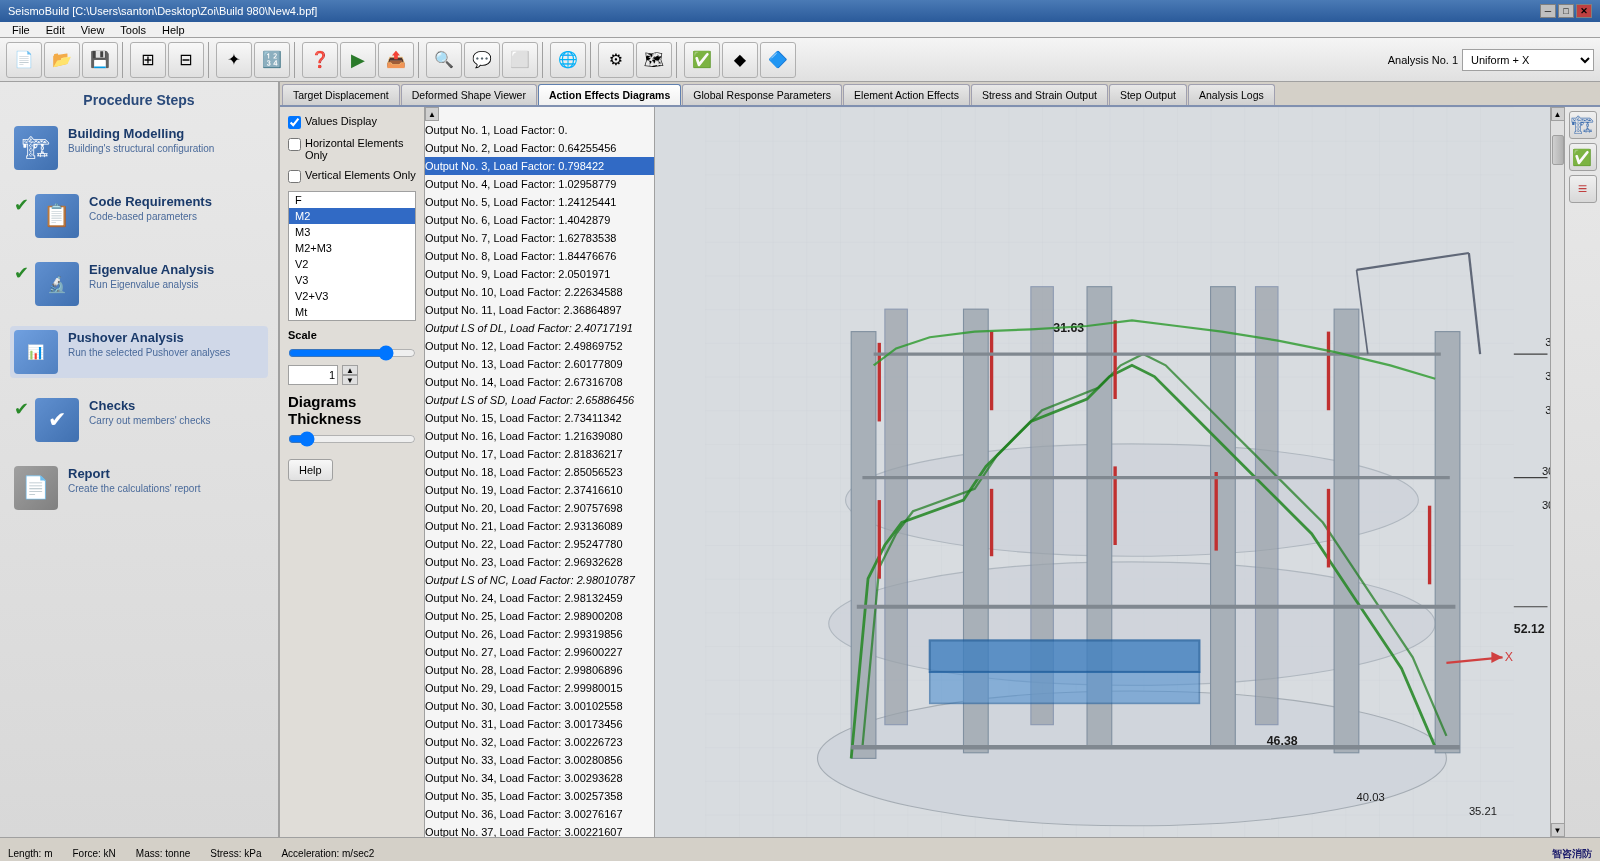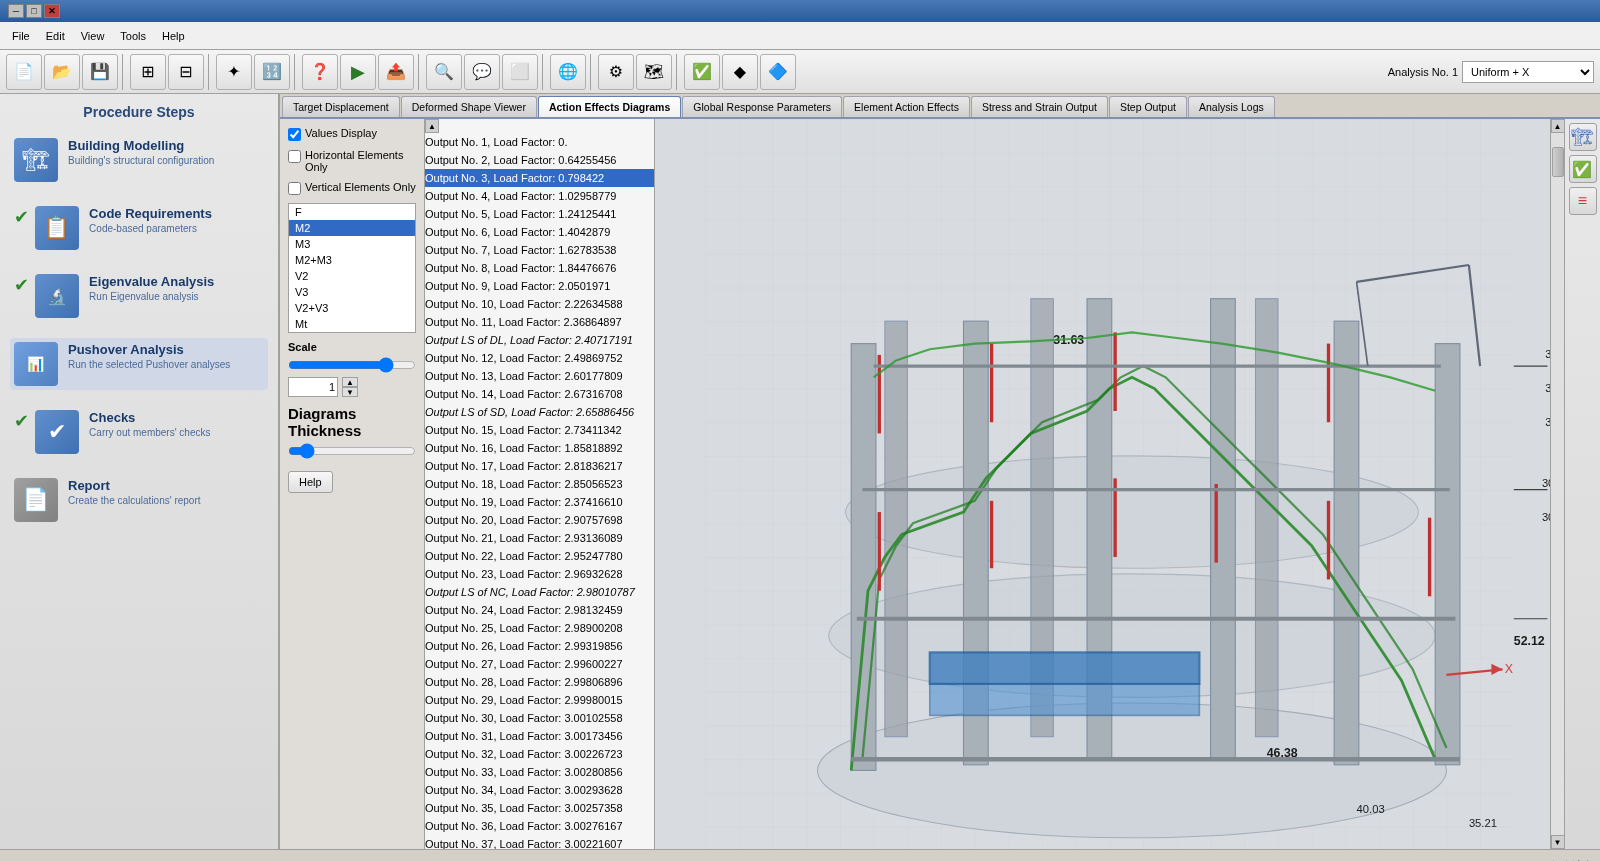--- a/index.html
+++ b/index.html
@@ -22,21 +22,21 @@
       width: 16px; height: 14px; background: #c0c0c0; border: 1px solid #808080;
       display: flex; align-items: center; justify-content: center; cursor: pointer;
       font-size: 9px; color: #000; font-weight: bold;
     }
     #title-controls .close-btn { background: #c04040; }
 
     
     #menu-bar {
       background: #f0f0f0;
       border-bottom: 1px solid #a0a0a0;
-      height: 28px;
+      height: 16px;
       display: flex;
       align-items: center;
       padding: 0 4px;
     }
     #menu-bar span {
       padding: 2px 8px;
       cursor: pointer;
       font-size: 11px;
     }
 
@@ -307,20 +307,21 @@
       background: #d0d0d0;
       border: 1px solid #a0a0a0;
       display: flex; align-items: center; justify-content: center;
       font-size: 8px; cursor: pointer;
     }
   </style>
 </head>
 <body>
 
 <div id="title-bar">
+  <span class="title-text">SeismoBuild [C:\Users\santon\Desktop\Zoi\Build 980\New4.bpf]</span>
   <div id="title-controls">
     <span>─</span>
     <span>□</span>
     <span class="close-btn">✕</span>
   </div>
 </div>
 
 <div id="menu-bar">
   <span>File</span>
   <span>Edit</span>
@@ -500,21 +501,21 @@
         <div class="output-item">Output No.  8,  Load Factor: 1.84476676</div>
         <div class="output-item">Output No.  9,  Load Factor: 2.0501971</div>
         <div class="output-item">Output No. 10,  Load Factor: 2.22634588</div>
         <div class="output-item">Output No. 11,  Load Factor: 2.36864897</div>
         <div class="output-item ls-item">Output LS of DL,  Load Factor: 2.40717191</div>
         <div class="output-item">Output No. 12,  Load Factor: 2.49869752</div>
         <div class="output-item">Output No. 13,  Load Factor: 2.60177809</div>
         <div class="output-item">Output No. 14,  Load Factor: 2.67316708</div>
         <div class="output-item ls-item">Output LS of SD,  Load Factor: 2.65886456</div>
         <div class="output-item">Output No. 15,  Load Factor: 2.73411342</div>
-        <div class="output-item">Output No. 16,  Load Factor: 1.85818892</div>
+        <div class="output-item">Output No. 16,  Load Factor: 1.21639080</div>
         <div class="output-item">Output No. 17,  Load Factor: 2.81836217</div>
         <div class="output-item">Output No. 18,  Load Factor: 2.85056523</div>
         <div class="output-item">Output No. 19,  Load Factor: 2.37416610</div>
         <div class="output-item">Output No. 20,  Load Factor: 2.90757698</div>
         <div class="output-item">Output No. 21,  Load Factor: 2.93136089</div>
         <div class="output-item">Output No. 22,  Load Factor: 2.95247780</div>
         <div class="output-item">Output No. 23,  Load Factor: 2.96932628</div>
         <div class="output-item ls-item">Output LS of NC,  Load Factor: 2.98010787</div>
         <div class="output-item">Output No. 24,  Load Factor: 2.98132459</div>
         <div class="output-item">Output No. 25,  Load Factor: 2.98900208</div>

